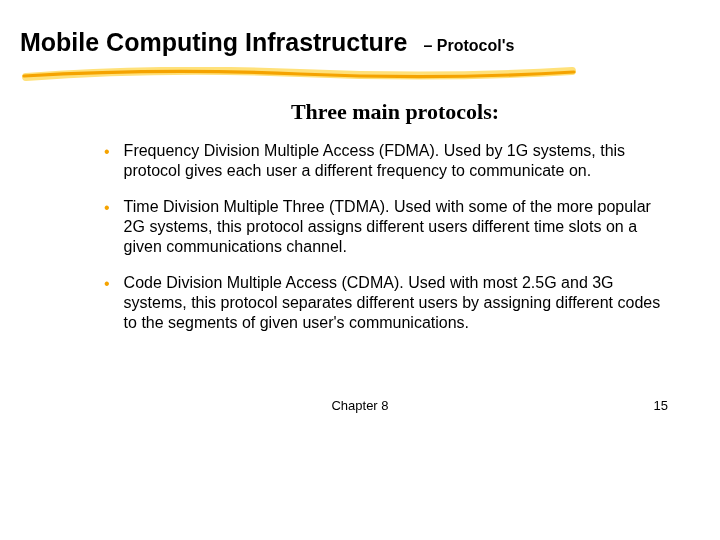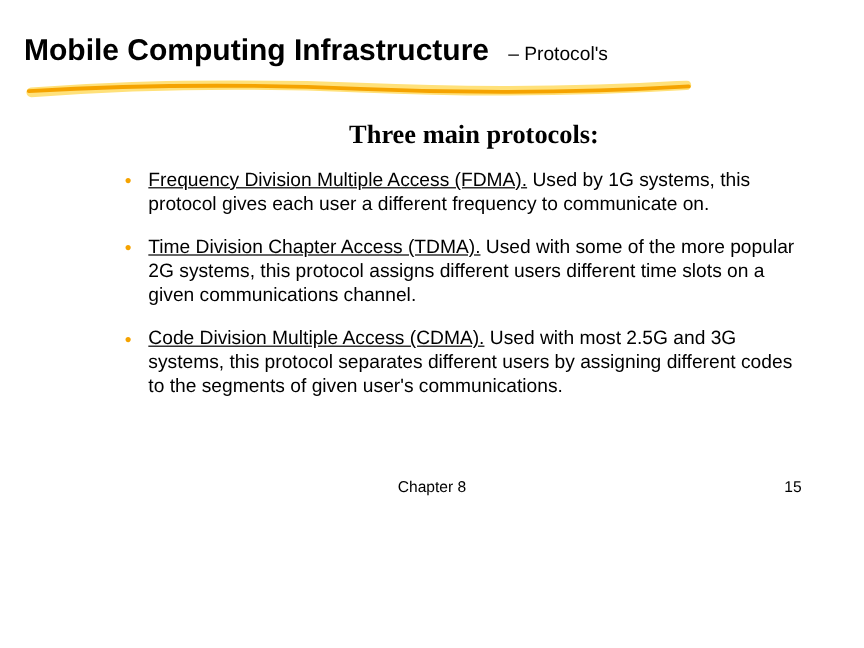--- a/index.html
+++ b/index.html
@@ -1,29 +1,29 @@
 <!DOCTYPE html>
 <html><head>
 <meta charset="utf-8">
 <style>
   * { margin: 0; padding: 0; box-sizing: border-box; }
   html, body { width: 720px; height: 540px; background: #fff; font-family: Verdana, Geneva, sans-serif; color: #000; }
   .slide { position: relative; width: 720px; height: 412px; padding: 28px 20px 31px 20px; }
   .title-row { display: flex; align-items: baseline; gap: 10px; }
   .title-main { font-family: "Arial Black", Arial, sans-serif; font-weight: 900; font-size: 25px; letter-spacing: 0px; }
-  .title-sub { font-family: "Arial Black", Arial, sans-serif; font-weight: 400; font-size: 16px; margin-left: 6px; }
+  .title-sub { font-family: "Arial Black", Arial, sans-serif; font-weight: 700; font-size: 16px; margin-left: 6px; }
   .underline-wrap { margin-top: 10px; margin-left: 0; position: relative; height: 14px; }
   .underline-wrap svg { position: absolute; left: 0; top: 0; }
   .intro { margin: 24px 40px 0 70px; font-size: 15px; line-height: 1.25; }
   .subheading { margin: 18px 0 6px 70px; font-family: Georgia, "Times New Roman", serif; font-size: 22px; text-align: center; }
   .bullets { list-style: none; margin: 4px 30px 0 84px; }
   .bullets li { display: flex; align-items: flex-start; gap: 14px; margin-top: 16px; }
   .bullet-dot { color: #f5a300; font-size: 16px; line-height: 1.3; flex: 0 0 auto; margin-top: 1px; }
   .bullet-body { font-size: 16px; line-height: 1.25; }
-  .bullet-lead { text-decoration: underline; }
+  .bullet-lead { }
   .footer { position: absolute; bottom: 14px; left: 0; width: 720px; font-size: 13px; color: #000; }
   .footer-center { position: absolute; left: 50%; transform: translateX(-50%); }
   .footer-right { position: absolute; right: 52px; }
 </style>
 </head>
 <body>
 
 <div class="slide">
 
   <div class="title-row">
@@ -44,21 +44,21 @@
   <ul class="bullets">
     <li>
       <span class="bullet-dot">•</span>
       <span class="bullet-body">
         <span class="bullet-lead">Frequency Division Multiple Access (FDMA).</span><span> Used by 1G systems, this protocol gives each user a different frequency to communicate on.</span>
       </span>
     </li>
     <li>
       <span class="bullet-dot">•</span>
       <span class="bullet-body">
-        <span class="bullet-lead">Time Division Chapter Access (TDMA).</span><span> Used with some of the more popular 2G systems, this protocol assigns different users different time slots on a given communications channel.</span>
+        <span class="bullet-lead">Time Division Multiple Three (TDMA).</span><span> Used with some of the more popular 2G systems, this protocol assigns different users different time slots on a given communications channel.</span>
       </span>
     </li>
     <li>
       <span class="bullet-dot">•</span>
       <span class="bullet-body">
         <span class="bullet-lead">Code Division Multiple Access (CDMA).</span><span> Used with most 2.5G and 3G systems, this protocol separates different users by assigning different codes to the segments of given user's communications.</span>
       </span>
     </li>
   </ul>
 

